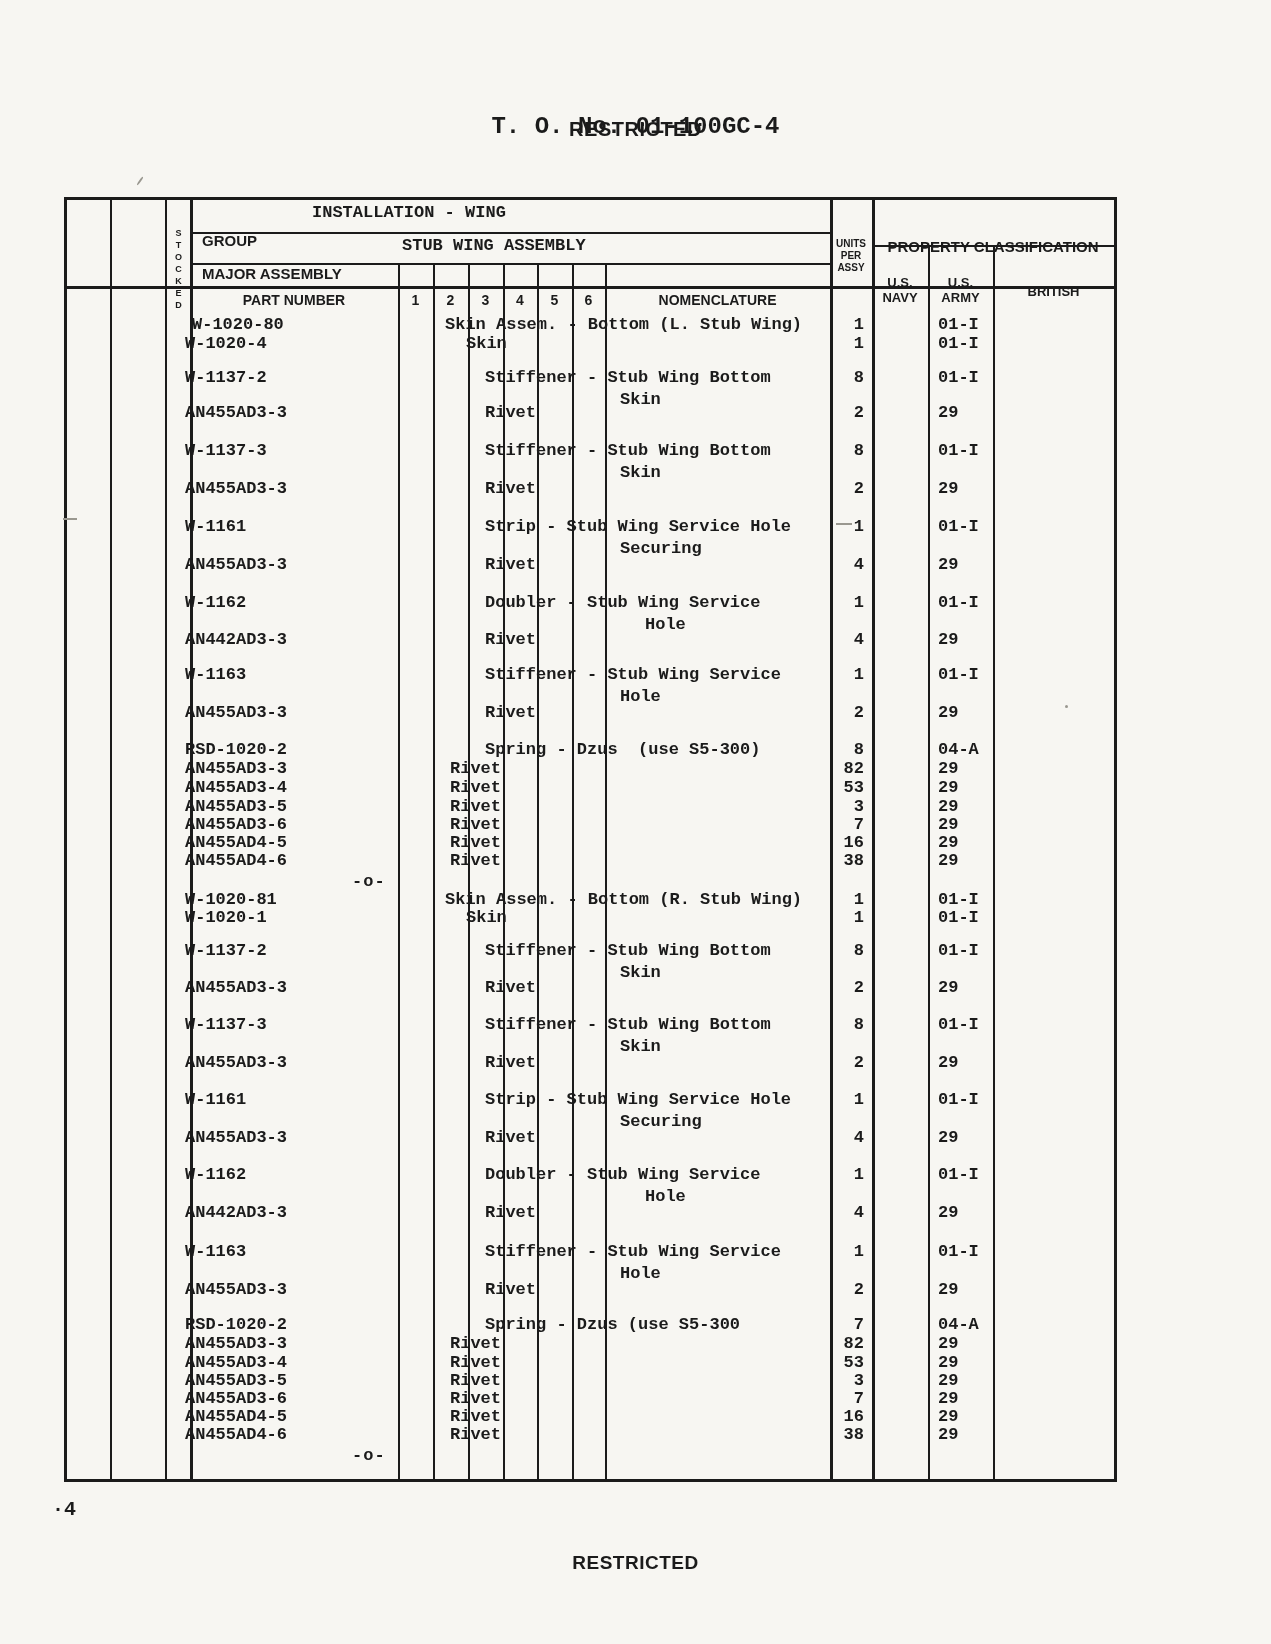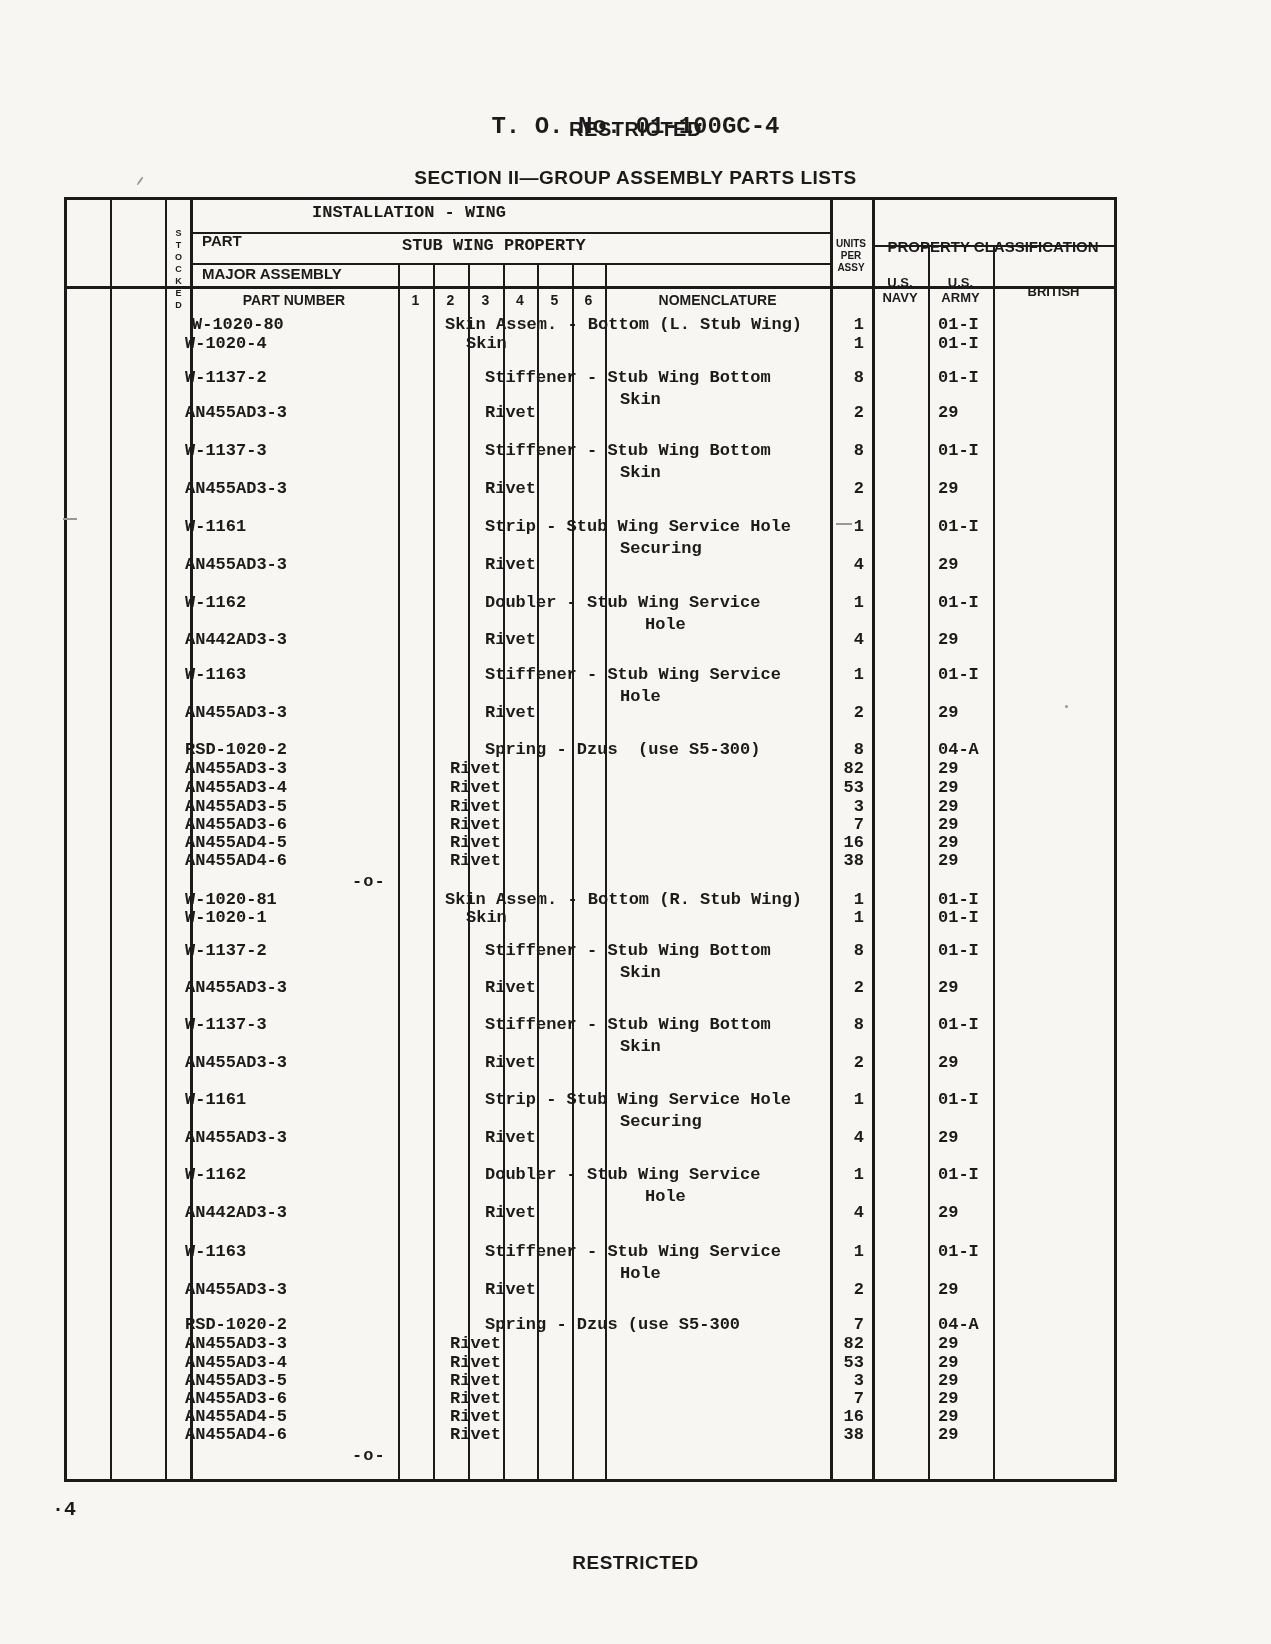--- a/index.html
+++ b/index.html
@@ -47,21 +47,20 @@
   #page-number{font-size:20px;}
   .hdr-sm{font-size:14px;}
 </style>
 </head>
 <body>
 
 <div class="page">
 
   <div class="pr center" id="doc-title" style="left:0;right:0;top:92px;">RESTRICTED</div>
   <div class="tw" id="doc-to" style="left:0;right:0;text-align:center;">T. O. No. 01-100GC-4</div>
-  <div class="pr center" id="doc-section" style="left:0;right:0;top:141px;">SECTION II—GROUP ASSEMBLY PARTS LISTS</div>
 
   <div id="grid">
       <div class="line" style="left: 64px; top: 197px; width: 3px; height: 1285px;"></div>
       <div class="line" style="left: 110px; top: 197px; width: 2px; height: 1285px;"></div>
       <div class="line" style="left: 165px; top: 197px; width: 2px; height: 1285px;"></div>
       <div class="line" style="left: 190px; top: 197px; width: 3px; height: 1285px;"></div>
       <div class="line" style="left: 398px; top: 263px; width: 2px; height: 1219px;"></div>
       <div class="line" style="left: 433px; top: 263px; width: 2px; height: 1219px;"></div>
       <div class="line" style="left: 468px; top: 263px; width: 2px; height: 1219px;"></div>
       <div class="line" style="left: 503px; top: 263px; width: 2px; height: 1219px;"></div>
@@ -82,25 +81,25 @@
     </div>
 
   <div class="pr" id="stocked-col" style="left:167px;top:201px;width:23px;text-align:center;font-size:9px;line-height:12px;">S
 T
 O
 C
 K
 E
 D</div>
 
-  <div class="pr" style="left:202px;top:206px;font-size:15px;">PART</div>
+  <div class="pr" style="left:202px;top:206px;font-size:15px;">GROUP</div>
   <div class="tw" style="left:312px;top:203px;">INSTALLATION - WING</div>
 
   <div class="pr" style="left:202px;top:239px;font-size:15px;">MAJOR ASSEMBLY</div>
-  <div class="tw" style="left:402px;top:236px;">STUB WING PROPERTY</div>
+  <div class="tw" style="left:402px;top:236px;">STUB WING ASSEMBLY</div>
 
   <div class="pr center hdr-sm" style="left:190px;top:266px;width:208px;">PART NUMBER</div>
 
   <div id="indent-cols">
       <div class="pr center hdr-sm" style="left: 398px; top: 266px; width: 35px;">1</div>
       <div class="pr center hdr-sm" style="left: 433px; top: 266px; width: 35px;">2</div>
       <div class="pr center hdr-sm" style="left: 468px; top: 266px; width: 35px;">3</div>
       <div class="pr center hdr-sm" style="left: 503px; top: 266px; width: 34px;">4</div>
       <div class="pr center hdr-sm" style="left: 537px; top: 266px; width: 35px;">5</div>
       <div class="pr center hdr-sm" style="left: 572px; top: 266px; width: 33px;">6</div>

